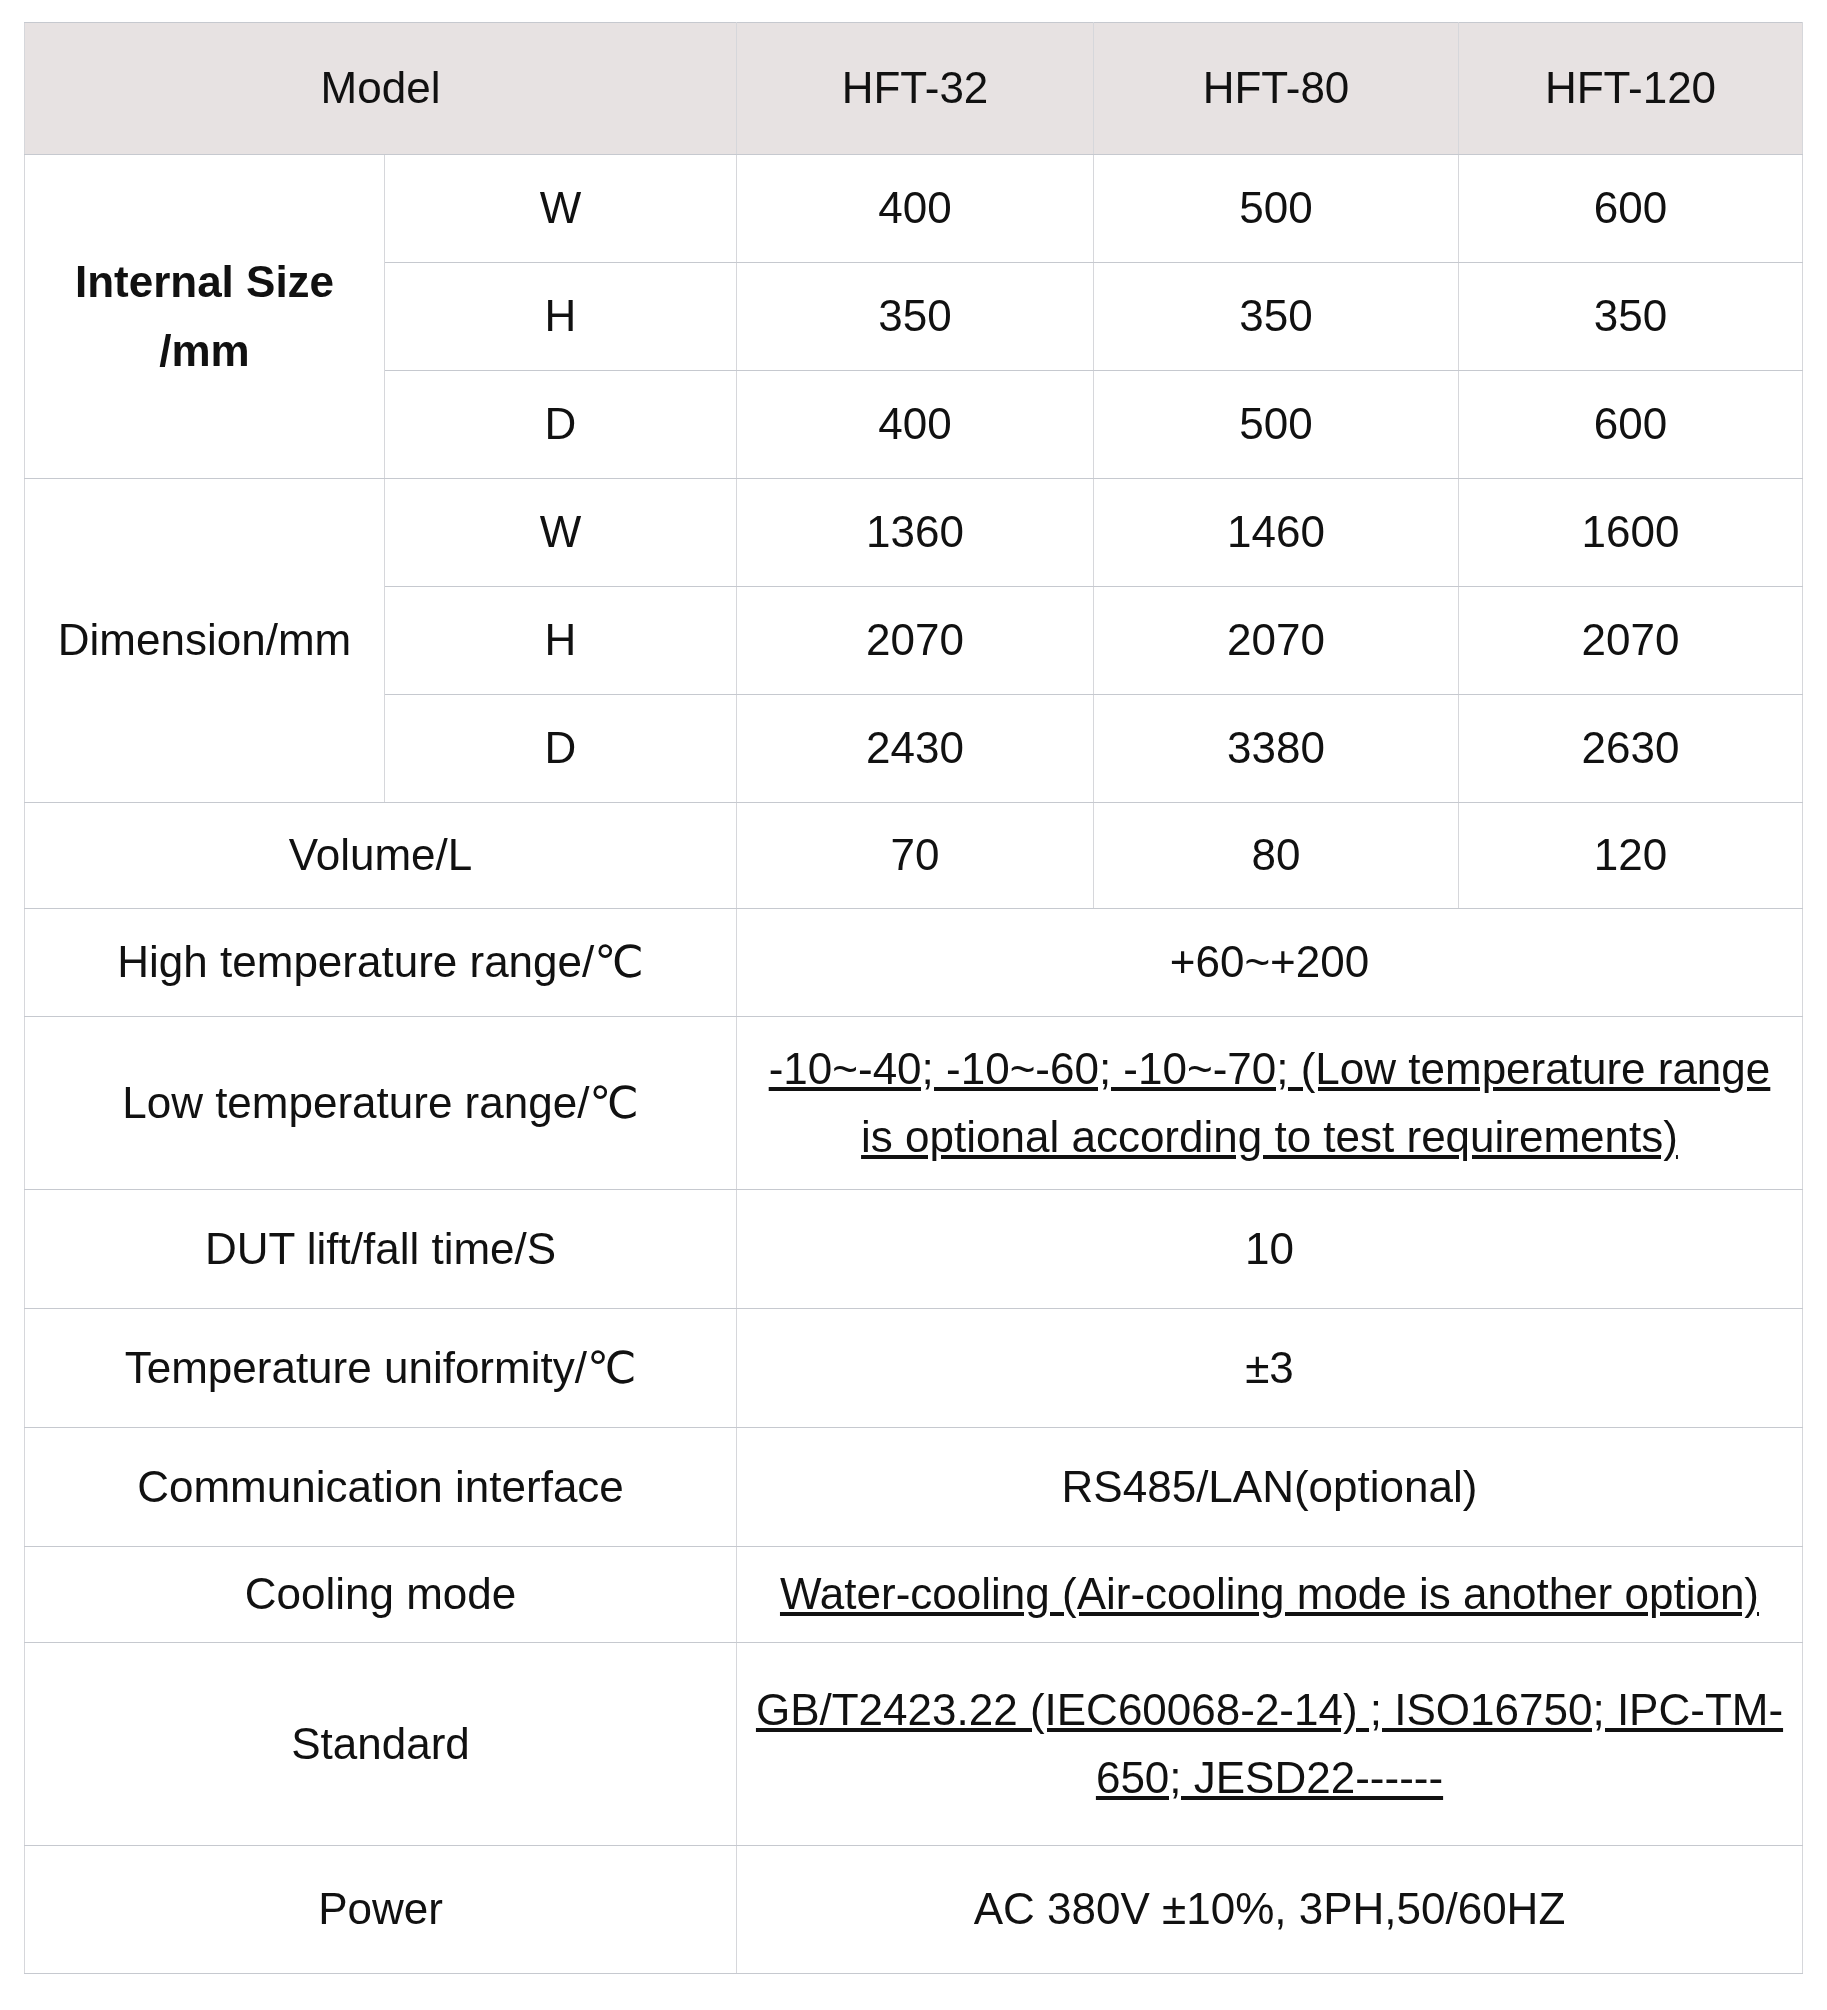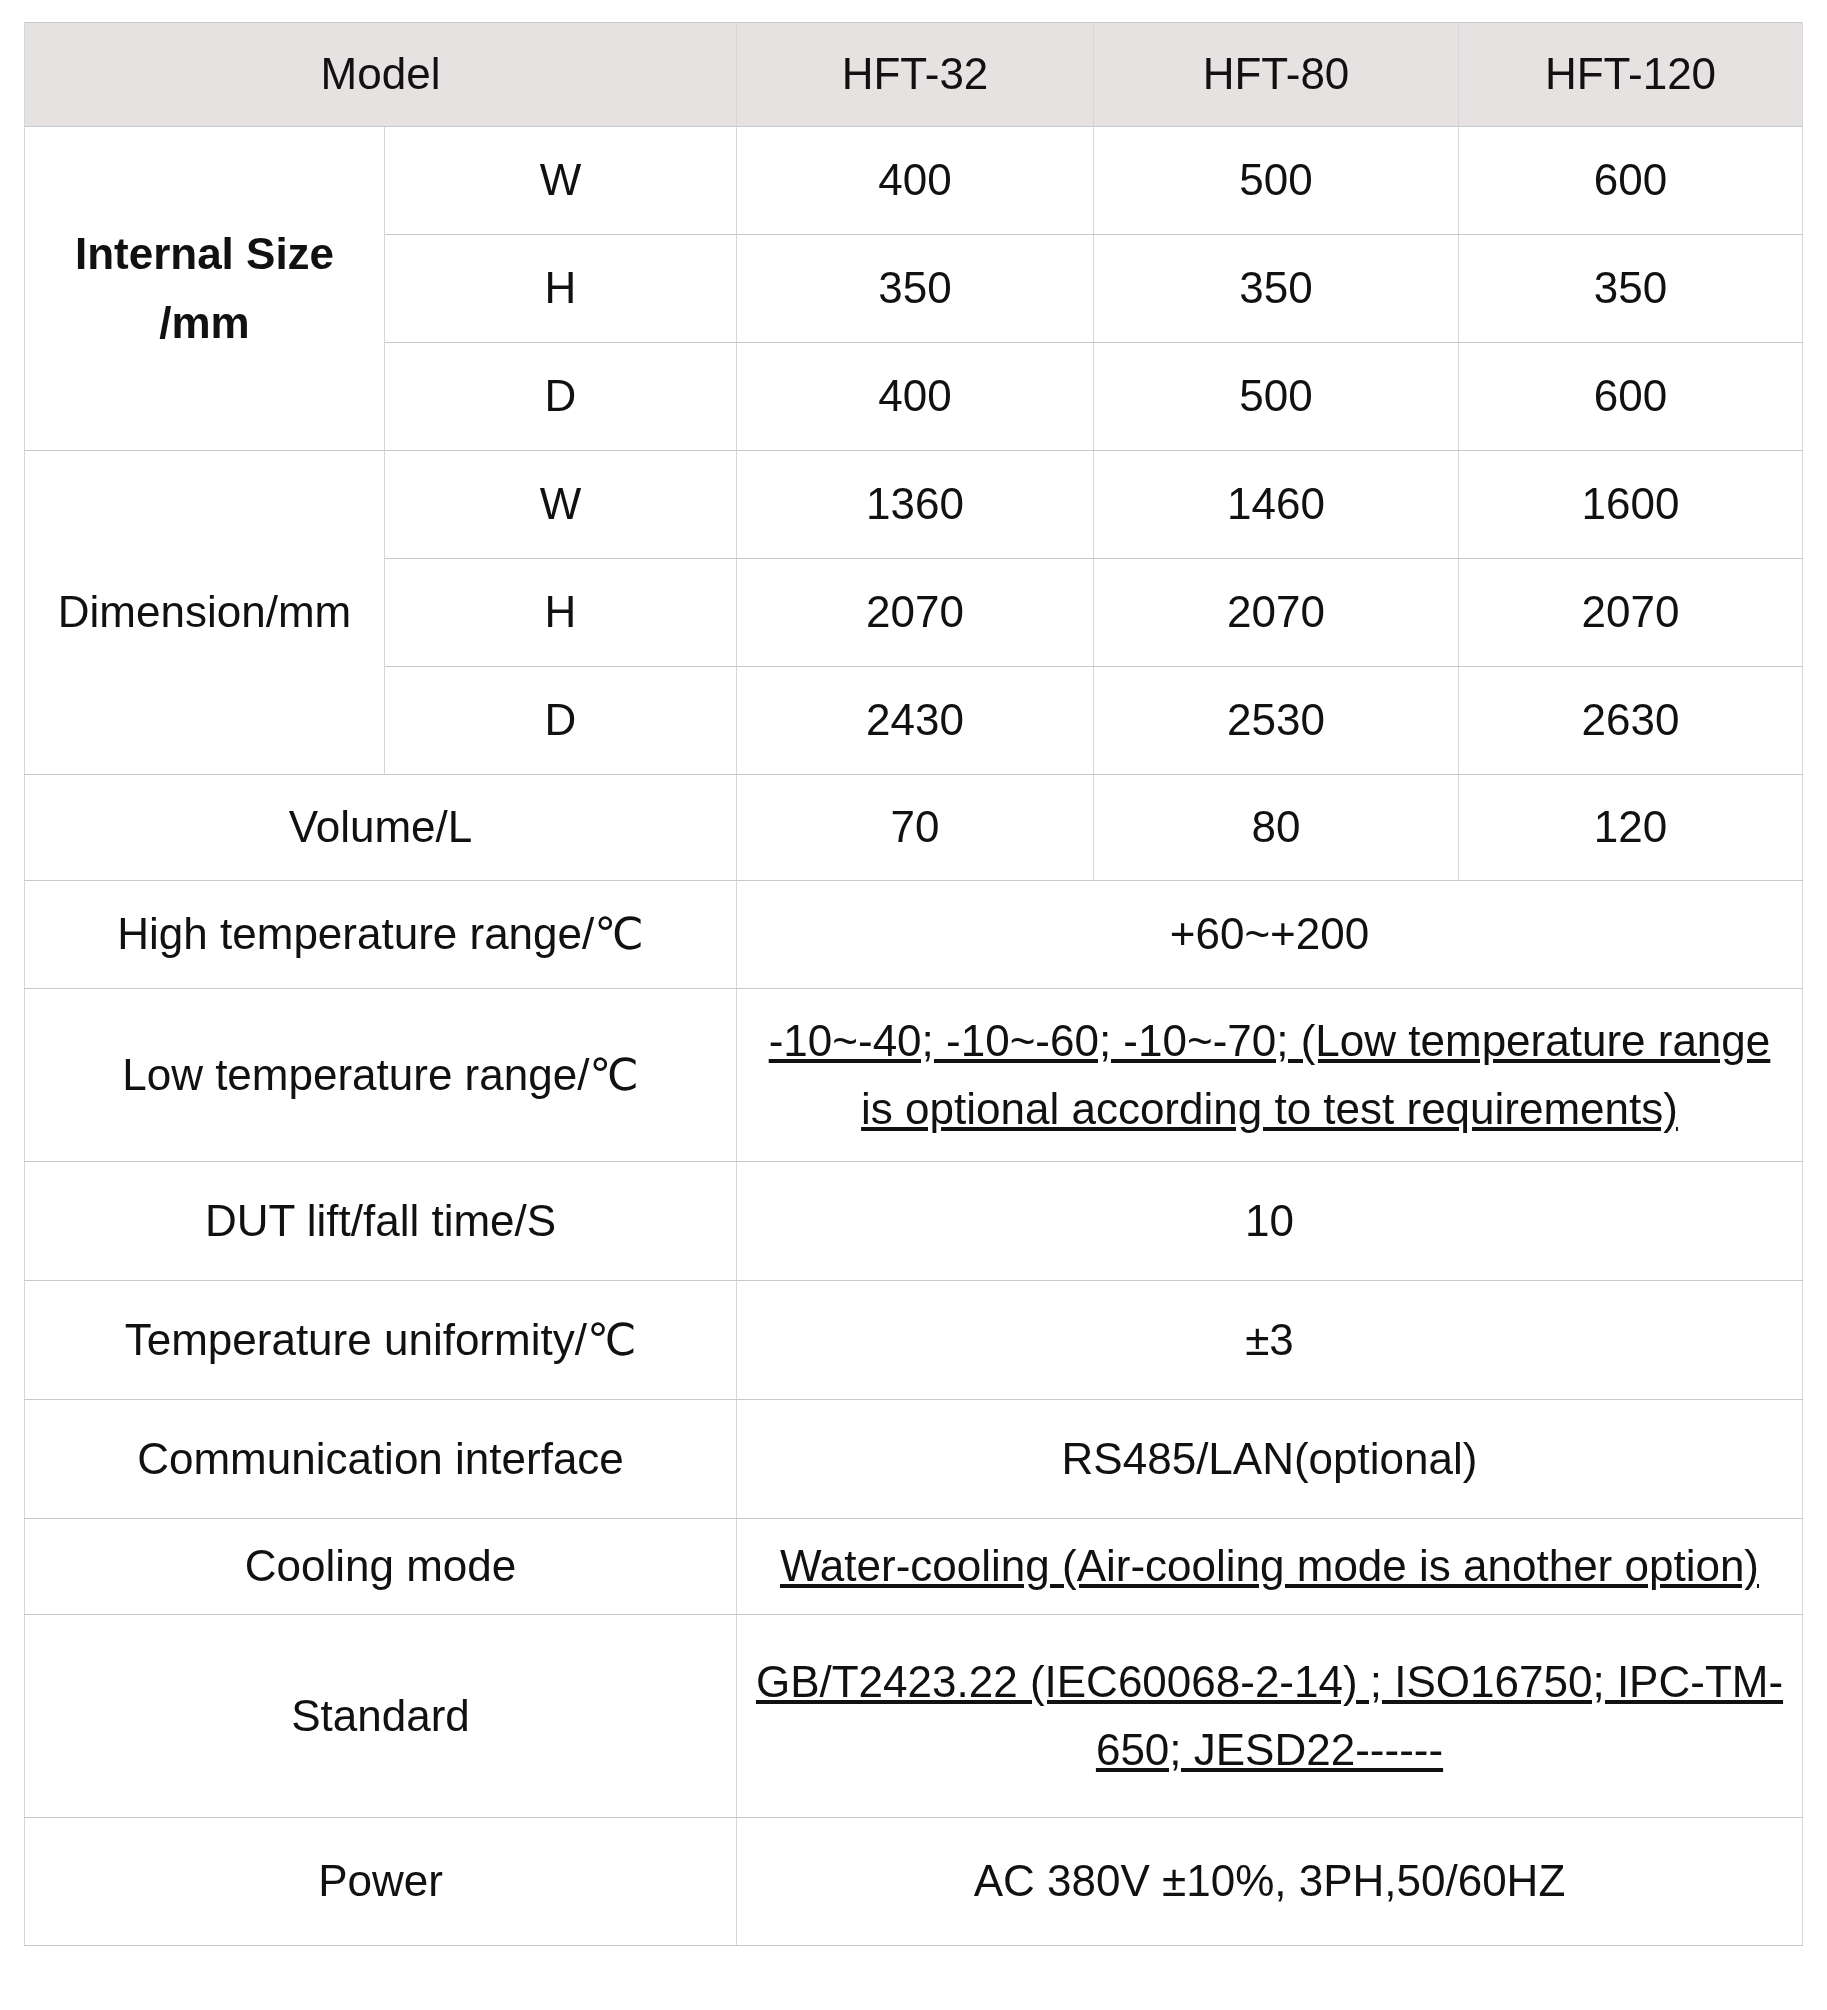--- a/index.html
+++ b/index.html
@@ -57,21 +57,21 @@
   <table class="spec">
     <colgroup>
       <col style="width:360px">
       <col style="width:352px">
       <col style="width:357px">
       <col style="width:365px">
       <col style="width:344px">
     </colgroup>
 
     <tbody>
-        <tr class="header-row" style="height:104px">
+        <tr class="header-row" style="height:132px">
       <td colspan="2">Model</td>
       <td>HFT-32</td>
       <td>HFT-80</td>
       <td>HFT-120</td>
     </tr>
 
     <tr style="height:108px">
       <td rowspan="3" class="multiline">Internal Size
 /mm</td>
       <td>W</td>
@@ -101,21 +101,21 @@
     </tr>
     <tr style="height:108px">
       <td>H</td>
       <td>2070</td>
       <td>2070</td>
       <td>2070</td>
     </tr>
     <tr style="height:108px">
       <td>D</td>
       <td>2430</td>
-      <td>2530</td>
+      <td>3380</td>
       <td>2630</td>
     </tr>
 
     <tr style="height:106px">
       <td colspan="2">Volume/L</td>
       <td>70</td>
       <td>80</td>
       <td>120</td>
     </tr>
 

